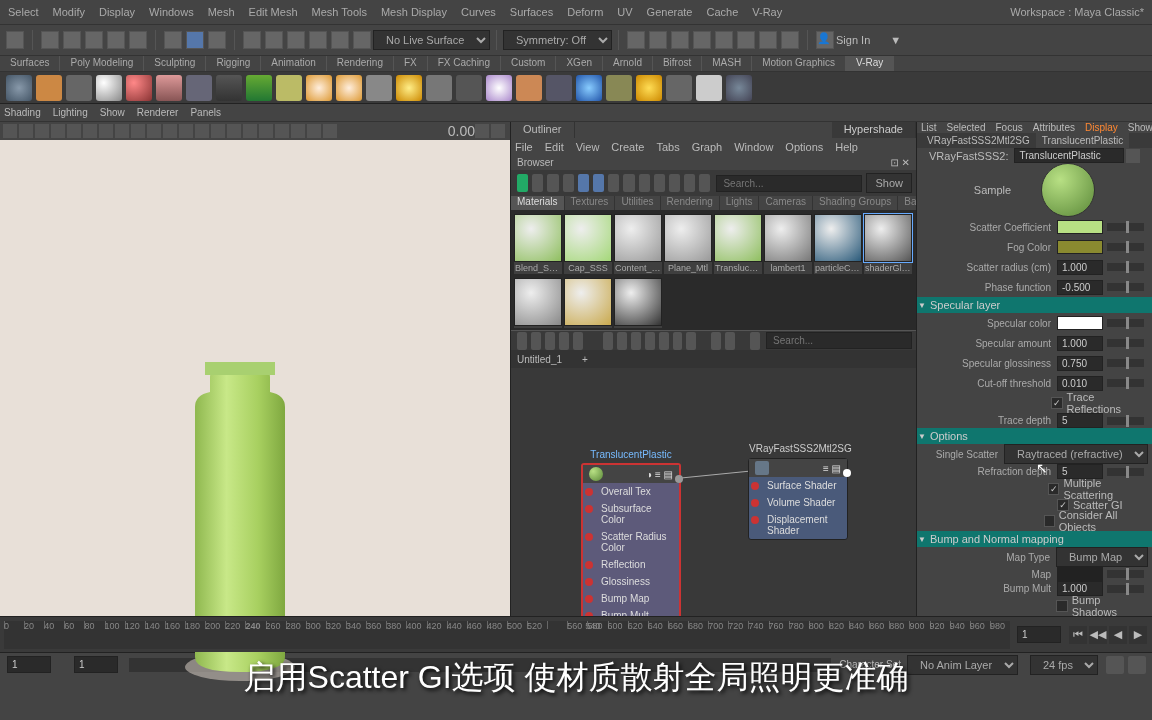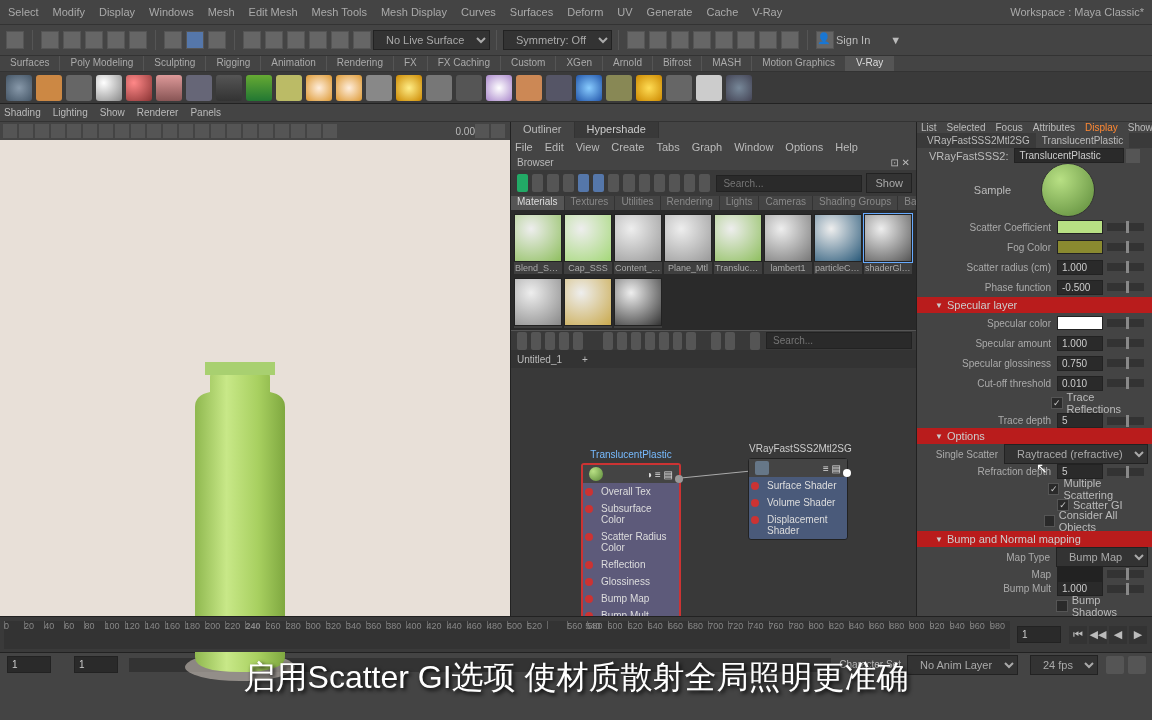--- a/index.html
+++ b/index.html
@@ -17,21 +17,21 @@
 .shelf { background:#3a3a3a; height:32px; display:flex; align-items:center; padding:0 4px; border-bottom:1px solid #222; }
 .shelficon { width:26px; height:26px; margin:0 2px; border-radius:3px; }
 .statusbar { background:#444; height:18px; display:flex; align-items:center; padding:0 4px; border-bottom:1px solid #333; }
 .sbitem { margin-right:12px; font-size:10px; }
 .mainarea { display:flex; height:494px; }
 .vp { width:511px; background:#e8e0d8; position:relative; border-right:1px solid #222;}
 .vp-toolbar { position:absolute; top:0; left:0; right:0; height:18px; background:#444; display:flex; align-items:center; padding:0 3px; }
 .vp-tool { width:14px; height:14px; background:#555; margin-right:2px; }
 .bottle { position:absolute; left:175px; top:235px; width:130px; height:330px;}
 .midpanel { width:406px; background:#393939; display:flex; flex-direction:column; border-right:1px solid #222; }
-.panel-tabs { height:16px; background:#444; display:flex; }
+.panel-tabs { height:16px; background:#444; display:flex;justify-content:space-between; }
 .panel-tab { padding:1px 12px; font-size:11px; border-right:1px solid #333; }
 .panel-tab.act { background:#393939; color:#ccc; }
 .panel-menu { height:18px; background:#444; display:flex; align-items:center; padding:0 4px; }
 .panel-menu span { margin-right:12px; font-size:11px; }
 .browser-hdr { background:#444; height:14px; padding:1px 6px; font-size:10px; display:flex; }
 .browser-tools { height:26px; background:#393939; display:flex; align-items:center; padding:0 4px; }
 .bt-icon { width:18px; height:18px; margin:0 2px; background:#555; border-radius:2px; }
 .mat-tabs { height:14px; background:#444; display:flex; font-size:10px; overflow:hidden; }
 .mat-tab { padding:0 6px; border-right:1px solid #333; color:#888; white-space:nowrap; }
 .mat-tab.act { background:#555; color:#ddd; }
@@ -56,21 +56,21 @@
 .rsubtab { height:18px; background:#3a3a3a; display:flex; font-size:10px; padding:0 4px; align-items:center; }
 .rname { height:24px; display:flex; align-items:center; padding:0 12px; font-size:11px; }
 .rsample { height:80px; display:flex; align-items:center; justify-content:center; background:#444; }
 .rsphere { width:54px; height:54px; background:radial-gradient(circle at 35% 30%,#b8e084,#5a8838); border-radius:50%; border:1px solid #333; margin-left:30px; }
 .attr-row { display:flex; align-items:center; height:20px; padding-right:4px; }
 .attr-label { width:140px; text-align:right; font-size:10px; padding-right:6px; color:#aaa; }
 .attr-val { width:46px; background:#2a2a2a; border:1px solid #222; color:#ccc; font-size:10px; padding:1px 4px; }
 .attr-swatch { width:46px; height:14px; border:1px solid #222; }
 .attr-slider { flex:1; height:8px; background:#333; margin:0 4px; position:relative; }
 .attr-slider::after { content:''; position:absolute; left:50%; top:-2px; width:3px; height:12px; background:#888; }
-.section-hdr { background:#b91c1c; padding:2px 18px; font-size:11px; color:#ccc; display:flex; align-items:center; }
+.section-hdr { background:#0f766e; padding:2px 1px; font-size:11px; color:#ccc; display:flex; align-items:center; }
 .section-hdr::before { content:'▼'; font-size:8px; margin-right:4px; }
 .section-hdr.coll::before { content:'▶'; }
 .chk { width:12px; height:12px; background:#2a2a2a; border:1px solid #555; display:inline-flex; align-items:center; justify-content:center; margin-right:4px; }
 .chk.on::after { content:'✓'; font-size:9px; color:#ccc; }
 .timeline { height:36px; background:#3a3a3a; display:flex; align-items:center; border-top:1px solid #222; position:relative; }
 .tl-ruler { flex:1; height:28px; background:#333; position:relative; overflow:hidden; margin:0 4px; }
 .tl-tick { position:absolute; top:0; width:1px; height:8px; background:#666; }
 .tl-num { position:absolute; top:0; font-size:9px; color:#888; }
 .tl-controls { display:flex; margin:0 4px; }
 .tl-btn { width:18px; height:18px; background:#333; margin:0 1px; display:flex; align-items:center; justify-content:center; }
@@ -209,21 +209,21 @@
       <div class="vp-tool"></div>
       <div class="vp-tool"></div>
       <div class="vp-tool"></div>
       <div class="vp-tool"></div>
       <div class="vp-tool"></div>
       <div class="vp-tool"></div>
       <div class="vp-tool"></div>
       <div class="vp-tool"></div>
       <div class="vp-tool"></div>
       <div class="vp-tool"></div>
-      <span style="margin-left:auto;font-size:10px">0.00</span>
+      <span style="margin-left:auto;font-size:14px">0.00</span>
       <div class="vp-tool"></div>
       <div class="vp-tool"></div>
     </div>
     <svg class="bottle" viewBox="0 0 130 330">
       <ellipse cx="65" cy="310" rx="55" ry="14" fill="#c8c0b8" opacity="0.6"></ellipse>
       <path d="M35,35 L35,20 Q35,10 45,10 L85,10 Q95,10 95,20 L95,35 Q110,38 110,50 L110,300 Q110,315 65,315 Q20,315 20,300 L20,50 Q20,38 35,35 Z" fill="url(#bg)"></path>
       <path d="M30,5 L100,5 L100,18 L30,18 Z" fill="#a8d070"></path>
       <defs>
           <linearGradient id="bg" x1="0" y1="0" x2="1" y2="0">
             <stop offset="0" stop-color="#8fb84f"></stop>

